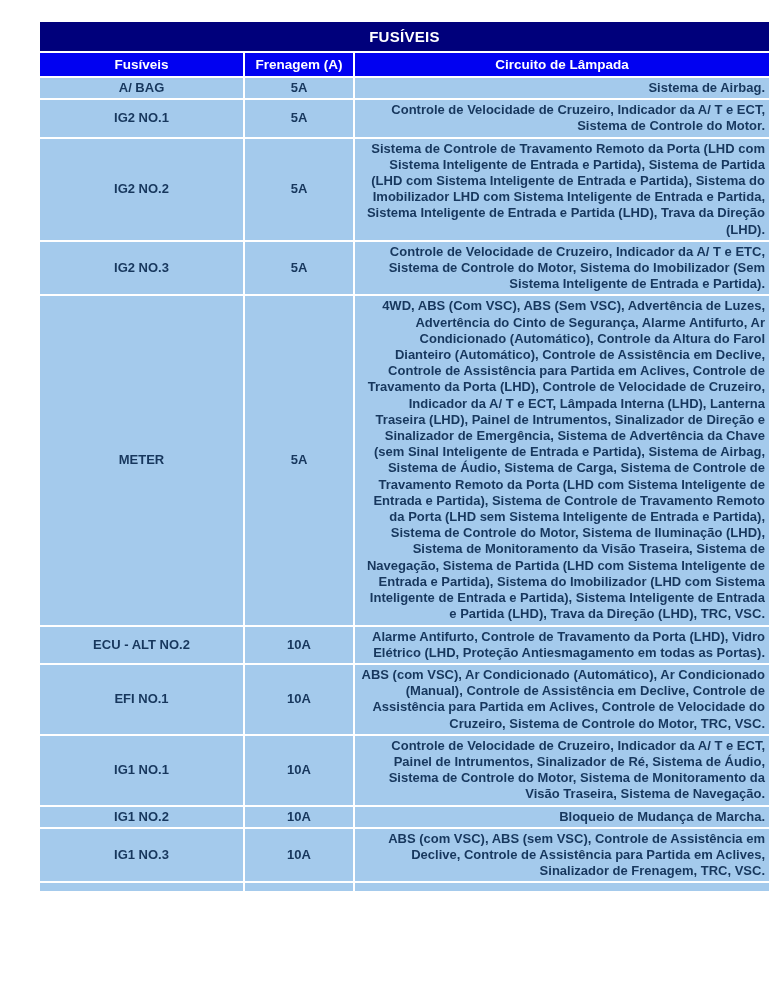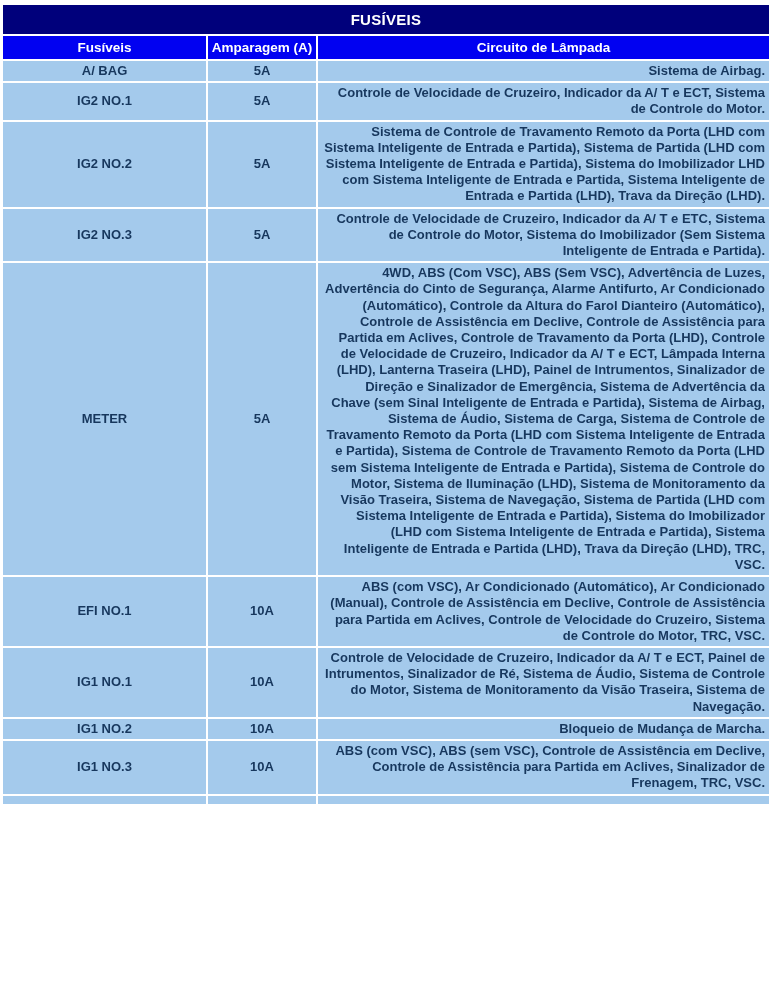--- a/index.html
+++ b/index.html
@@ -8,25 +8,26 @@
     width: 773px;
     height: 989px;
     overflow: hidden;
     background: #ffffff;
     font-family: "Liberation Sans", sans-serif;
     font-weight: bold;
   }
   table.fuse-table {
     position: absolute;
     left: 1px;
-    top: 3px;
+    top: 20px;
     width: 770px;
     table-layout: fixed;
     border-collapse: separate;
     border-spacing: 2px;
+    padding-left: 37px;
   }
   col.c-fuse { width: 203px; }
   col.c-amp  { width: 108px; }
   col.c-circ { width: auto;  }
 
   td, th { margin: 0; }
 
   .title-cell {
     background: var(--title-bg, #00007B);
     color: var(--header-text, #FFFFFF);
@@ -69,21 +70,21 @@
       <col class="c-fuse">
         <col class="c-amp">
         <col class="c-circ">
     </colgroup>
     <thead>
       <tr>
         <th class="title-cell" colspan="3">FUSÍVEIS</th>
       </tr>
       <tr>
         <th class="head-cell">Fusíveis</th>
-        <th class="head-cell">Amparagem (A)</th>
+        <th class="head-cell">Frenagem (A)</th>
         <th class="head-cell">Circuito de Lâmpada</th>
       </tr>
     </thead>
     <tbody>
 
     <tr>
     <td class="cell center">A/ BAG</td>
     <td class="cell center">5A</td>
     <td class="cell circuit">
       <span class="txt">Sistema de Airbag.</span>
@@ -111,20 +112,27 @@
     </td>
   </tr>
         <tr>
     <td class="cell center">METER</td>
     <td class="cell center">5A</td>
     <td class="cell circuit">
       <span class="txt clip">4WD, ABS (Com VSC), ABS (Sem VSC), Advertência de Luzes, Advertência do Cinto de Segurança, Alarme Antifurto, Ar Condicionado (Automático), Controle da Altura do Farol Dianteiro (Automático), Controle de Assistência em Declive, Controle de Assistência para Partida em Aclives, Controle de Travamento da Porta (LHD), Controle de Velocidade de Cruzeiro, Indicador da A/ T e ECT, Lâmpada Interna (LHD), Lanterna Traseira (LHD), Painel de Intrumentos, Sinalizador de Direção e Sinalizador de Emergência, Sistema de Advertência da Chave (sem Sinal Inteligente de Entrada e Partida), Sistema de Airbag, Sistema de Áudio, Sistema de Carga, Sistema de Controle de Travamento Remoto da Porta (LHD com Sistema Inteligente de Entrada e Partida), Sistema de Controle de Travamento Remoto da Porta (LHD sem Sistema Inteligente de Entrada e Partida), Sistema de Controle do Motor, Sistema de Iluminação (LHD), Sistema de Monitoramento da Visão Traseira, Sistema de Navegação, Sistema de Partida (LHD com Sistema Inteligente de Entrada e Partida), Sistema do Imobilizador (LHD com Sistema Inteligente de Entrada e Partida), Sistema Inteligente de Entrada e Partida (LHD), Trava da Direção (LHD), TRC, VSC.</span>
     </td>
   </tr>
         <tr>
+    <td class="cell center">ECU - ALT NO.2</td>
+    <td class="cell center">10A</td>
+    <td class="cell circuit">
+      <span class="txt">Alarme Antifurto, Controle de Travamento da Porta (LHD), Vidro Elétrico (LHD, Proteção Antiesmagamento em todas as Portas).</span>
+    </td>
+  </tr>
+        <tr>
     <td class="cell center">EFI NO.1</td>
     <td class="cell center">10A</td>
     <td class="cell circuit">
       <span class="txt">ABS (com VSC), Ar Condicionado (Automático), Ar Condicionado (Manual), Controle de Assistência em Declive, Controle de Assistência para Partida em Aclives, Controle de Velocidade do Cruzeiro, Sistema de Controle do Motor, TRC, VSC.</span>
     </td>
   </tr>
         <tr>
     <td class="cell center">IG1 NO.1</td>
     <td class="cell center">10A</td>
     <td class="cell circuit">

